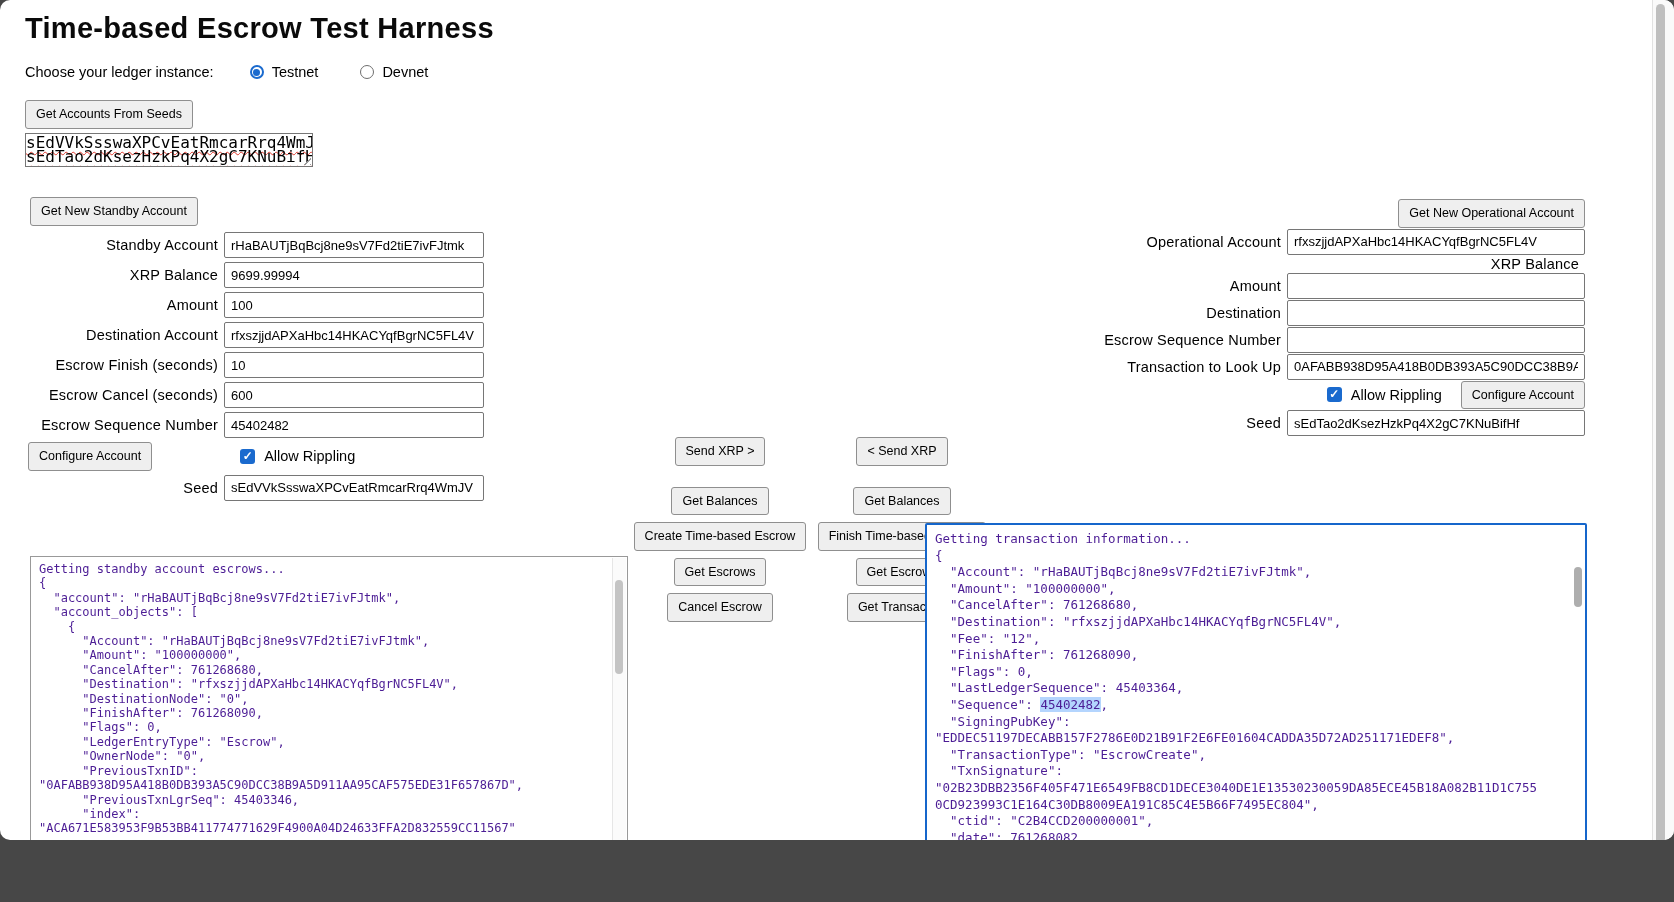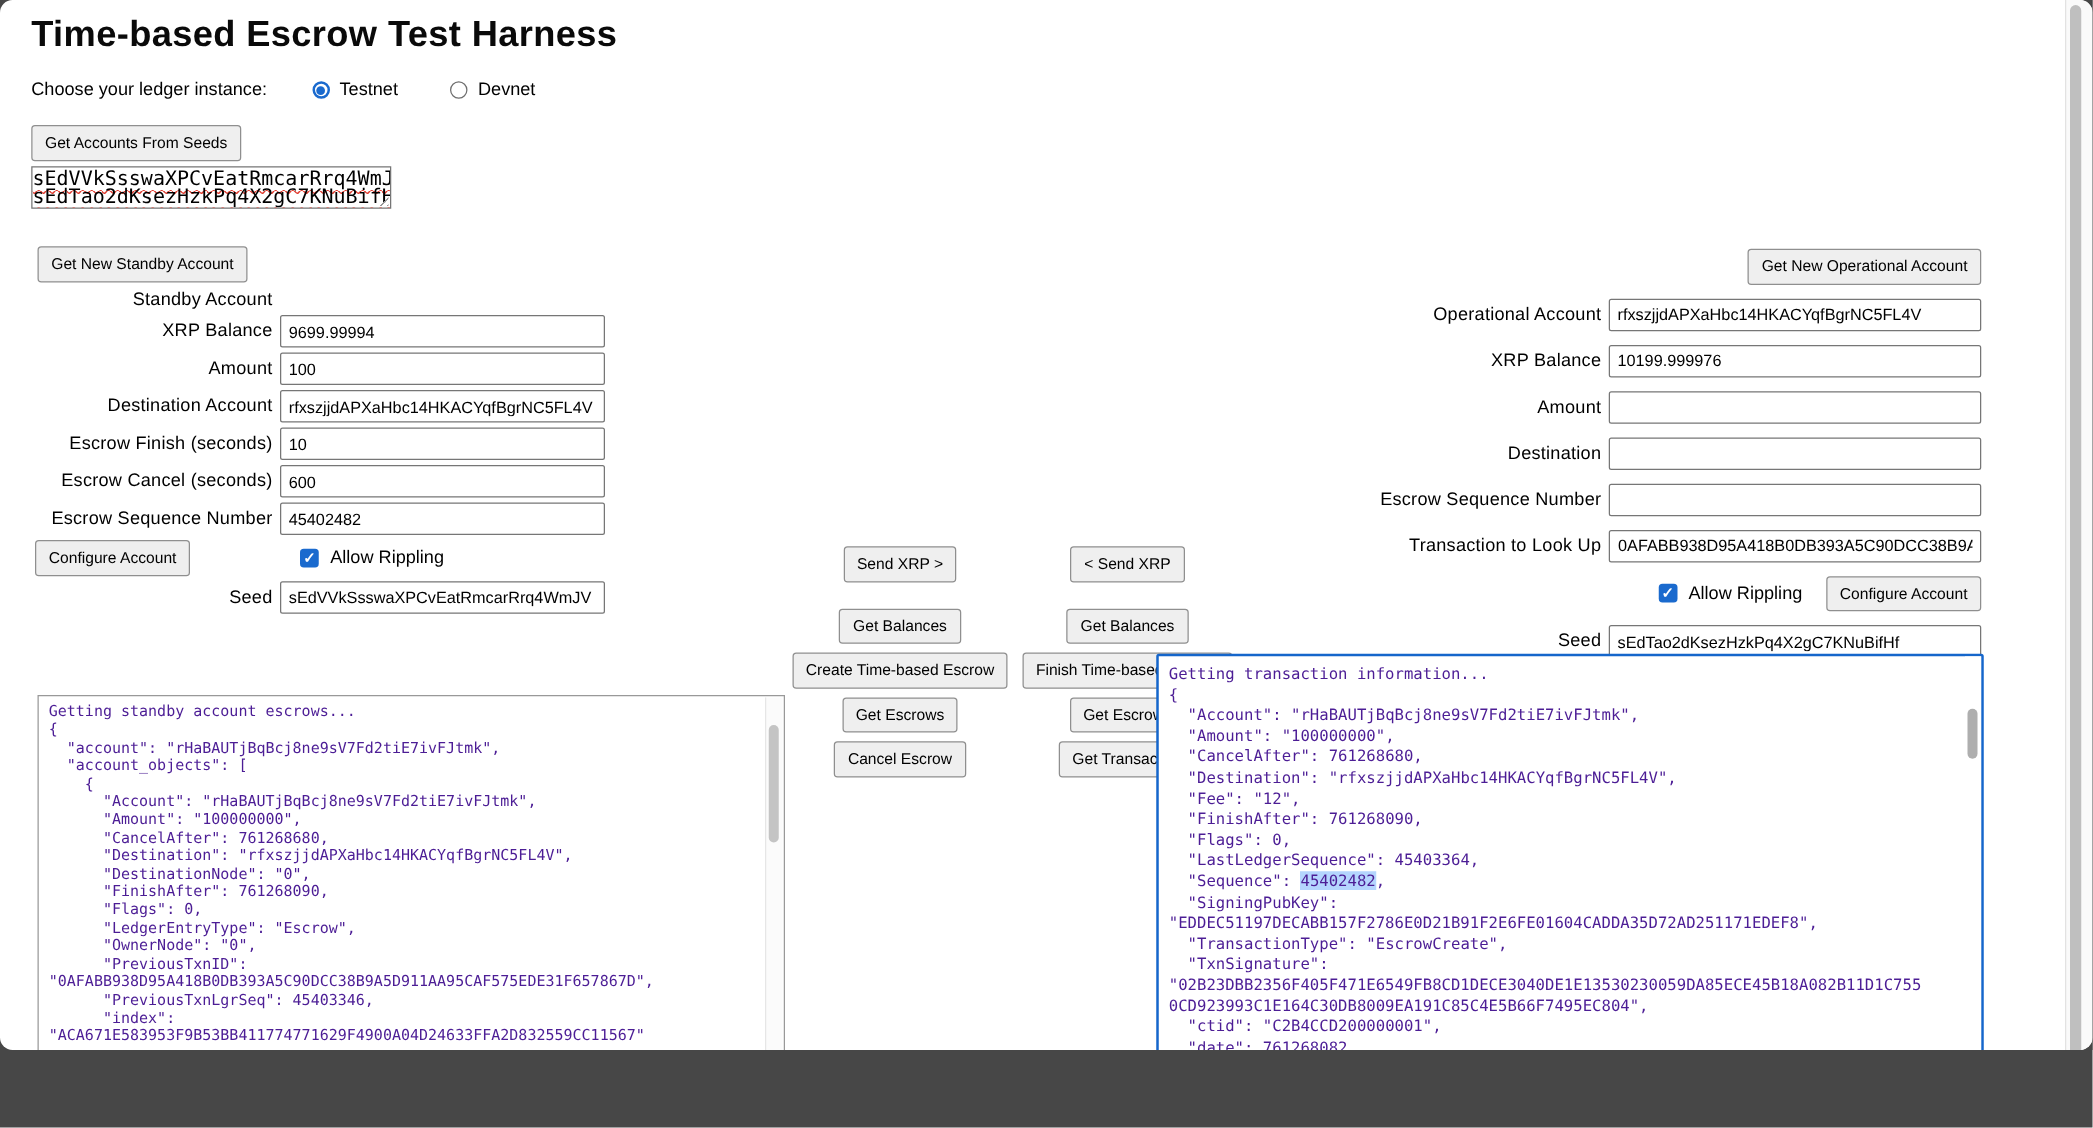--- a/index.html
+++ b/index.html
@@ -71,21 +71,21 @@
     left:925px;top:523px;width:662px;height:320px;border:2px solid #1566cb;border-radius:2px;
     font-size:12.5px;line-height:16.6px;padding:6px 8px;white-space:pre-wrap;word-break:break-all;
   }
   .sel-hl{background:#b4d5fe;}
 
   .midcol{position:absolute;top:437px;width:300px;display:flex;flex-direction:column;align-items:center;gap:7px;}
   .midcol-a{left:570px;}
   .midcol-b{left:752px;}
   .midcol .first{margin-bottom:14px;}
 
-  .right-form{position:absolute;right:89px;top:199px;display:flex;flex-direction:column;align-items:flex-end;gap:11px;margin-left:16px;}
+  .right-form{position:absolute;right:89px;top:199px;display:flex;flex-direction:column;align-items:flex-end;gap:1px;margin-left:16px;}
   .right-form .tinput{width:298px;}
   .chk-row{display:flex;align-items:center;gap:9px;font-size:14.5px;}
   .chk-row .btn{margin-left:10px;}
 
   
   .win-sb{position:absolute;right:0;top:0;bottom:0;width:21px;background:#fafafa;border-left:1px solid #e2e2e2;}
   .win-sb .thumb{position:absolute;left:3px;top:4px;width:9px;height:858px;background:#bfbfbf;border-radius:5px;}
 </style>
 </head>
 <body>
@@ -108,20 +108,21 @@
 
   <button class="btn btn-get-accounts">Get Accounts From Seeds</button>
   <div class="seeds"><span class="sq">sEdVVkSsswaXPCvEatRmcarRrq4WmJV</span>
 <span class="sq">sEdTao2dKsezHzkPq4X2gC7KNuBifHf</span><div class="grip"></div></div>
 
   <button class="btn btn-new-standby">Get New Standby Account</button>
 
   <div class="left-form">
     <div class="frow">
         <span class="flabel">Standby Account</span>
+        <input class="tinput" value="rHaBAUTjBqBcj8ne9sV7Fd2tiE7ivFJtmk" style="">
       </div>
     <div class="frow">
         <span class="flabel">XRP Balance</span>
         <input class="tinput" value="9699.99994" style="">
       </div>
     <div class="frow">
         <span class="flabel">Amount</span>
         <input class="tinput" value="100" style="">
       </div>
     <div class="frow">
@@ -189,21 +190,20 @@
   </div>
 
   <div class="right-form">
     <button class="btn">Get New Operational Account</button>
     <div class="frow">
         <span class="flabel">Operational Account</span>
         <input class="tinput" value="rfxszjjdAPXaHbc14HKACYqfBgrNC5FL4V" style="">
       </div>
     <div class="frow">
         <span class="flabel">XRP Balance</span>
-        <input class="tinput" value="10199.999976" style="">
       </div>
     <div class="frow">
         <span class="flabel">Amount</span>
         <input class="tinput" value="" style="">
       </div>
     <div class="frow">
         <span class="flabel">Destination</span>
         <input class="tinput" value="" style="">
       </div>
     <div class="frow">

